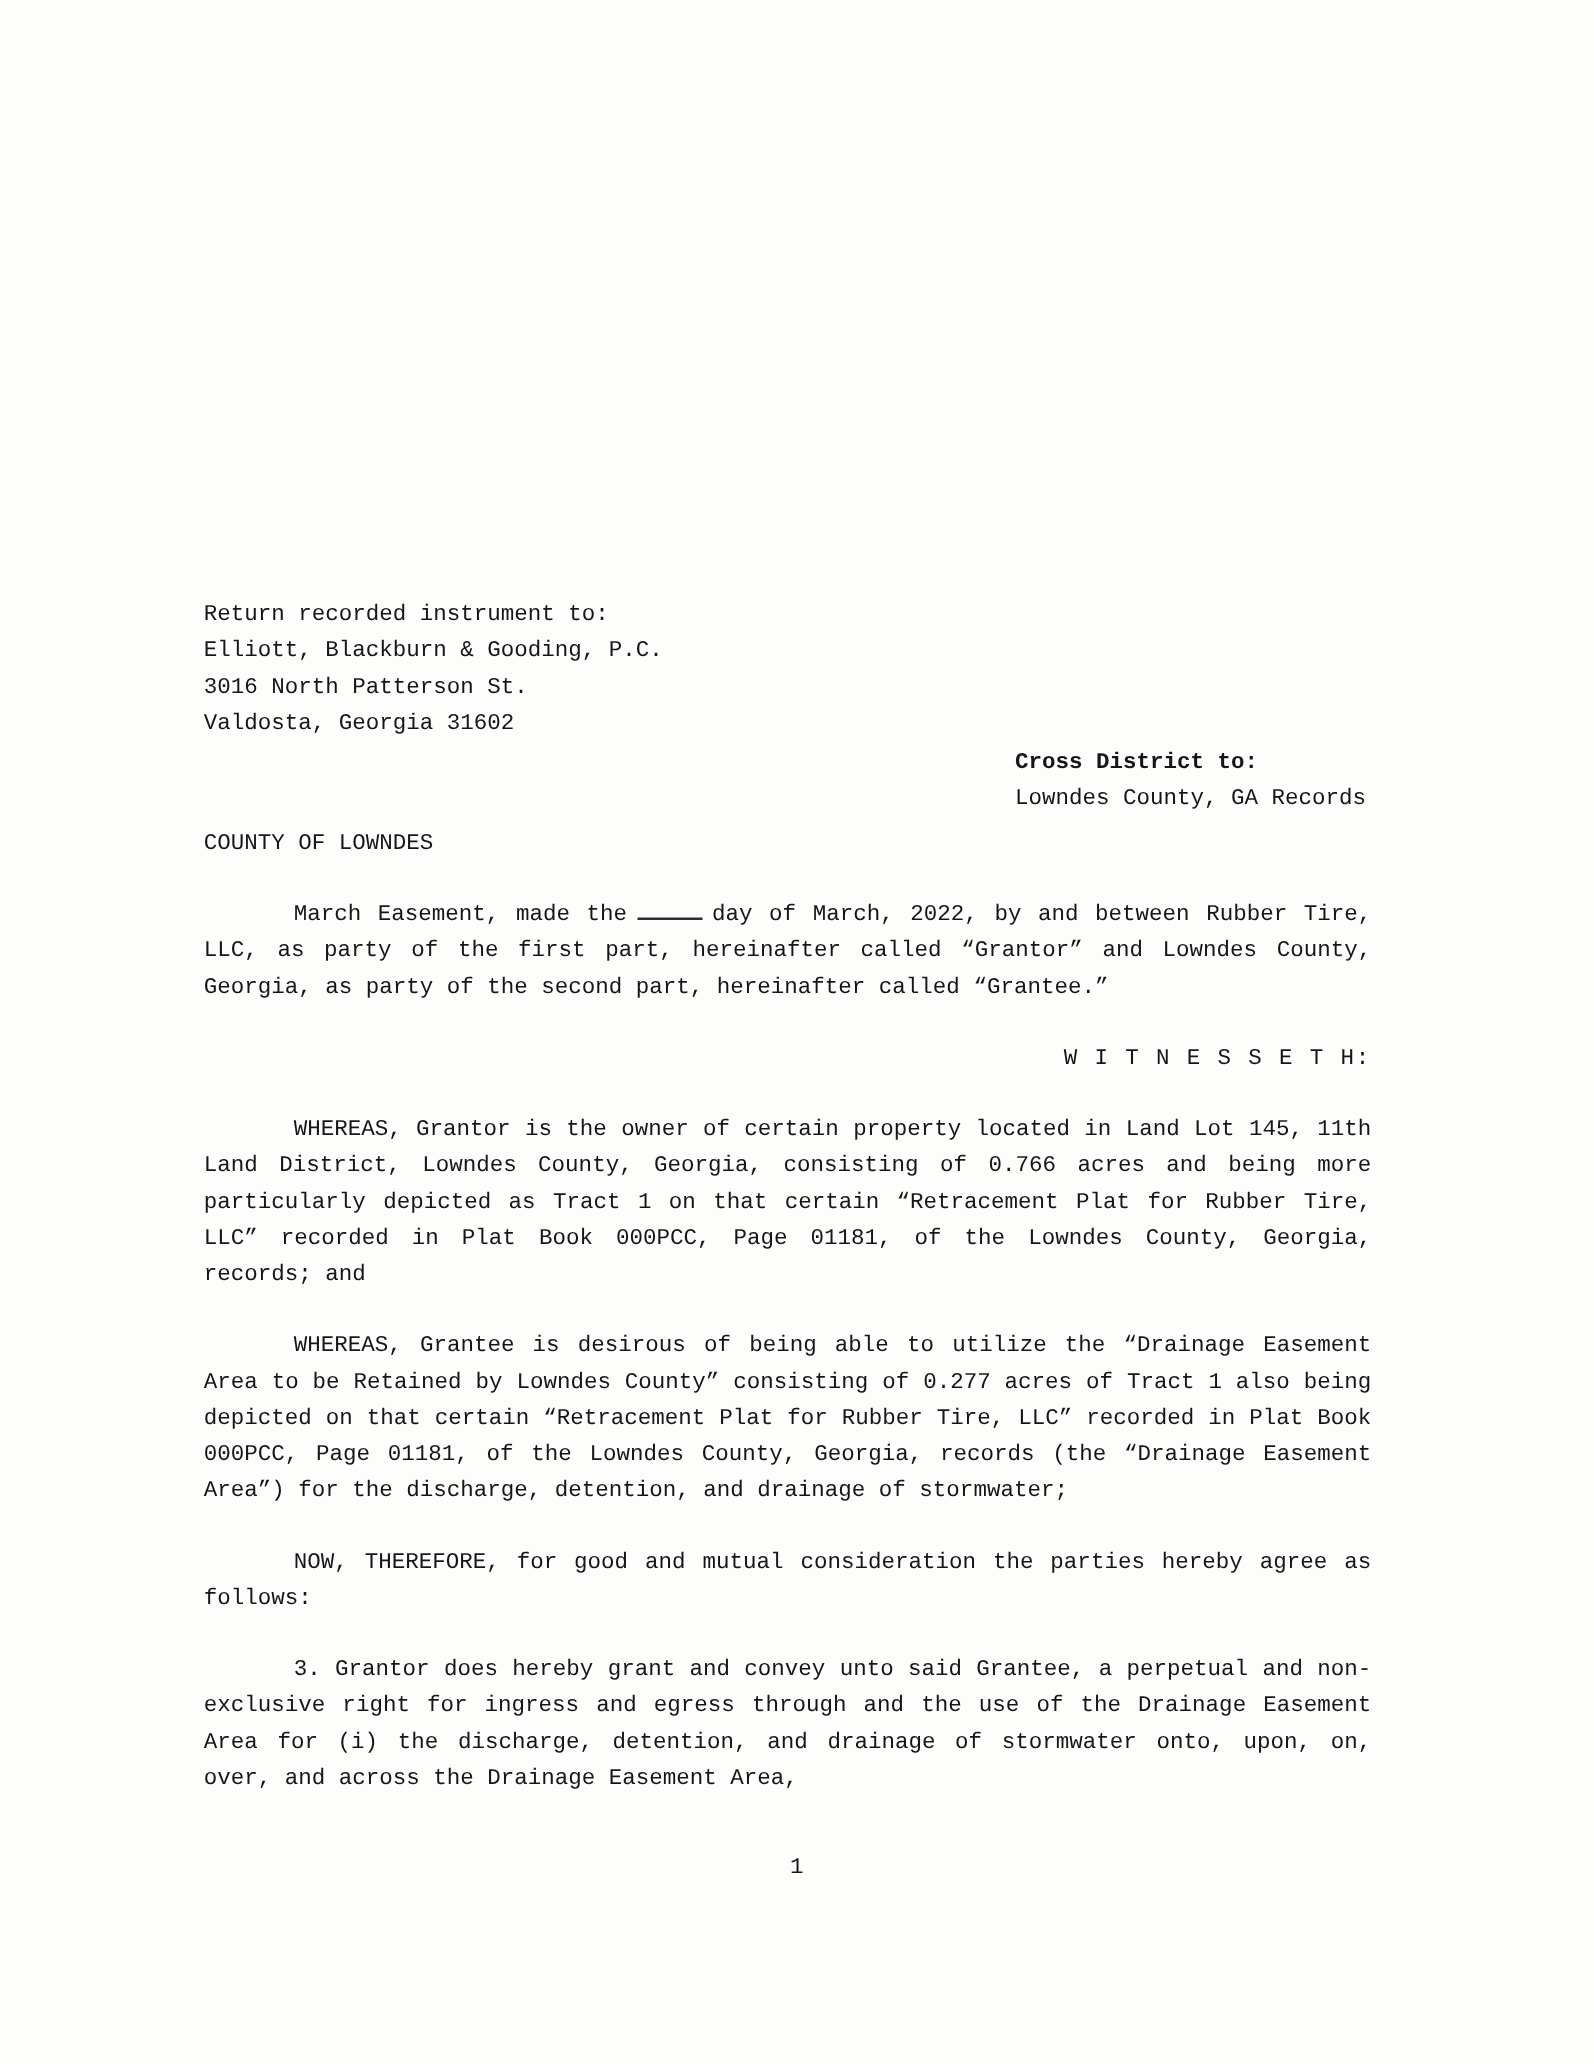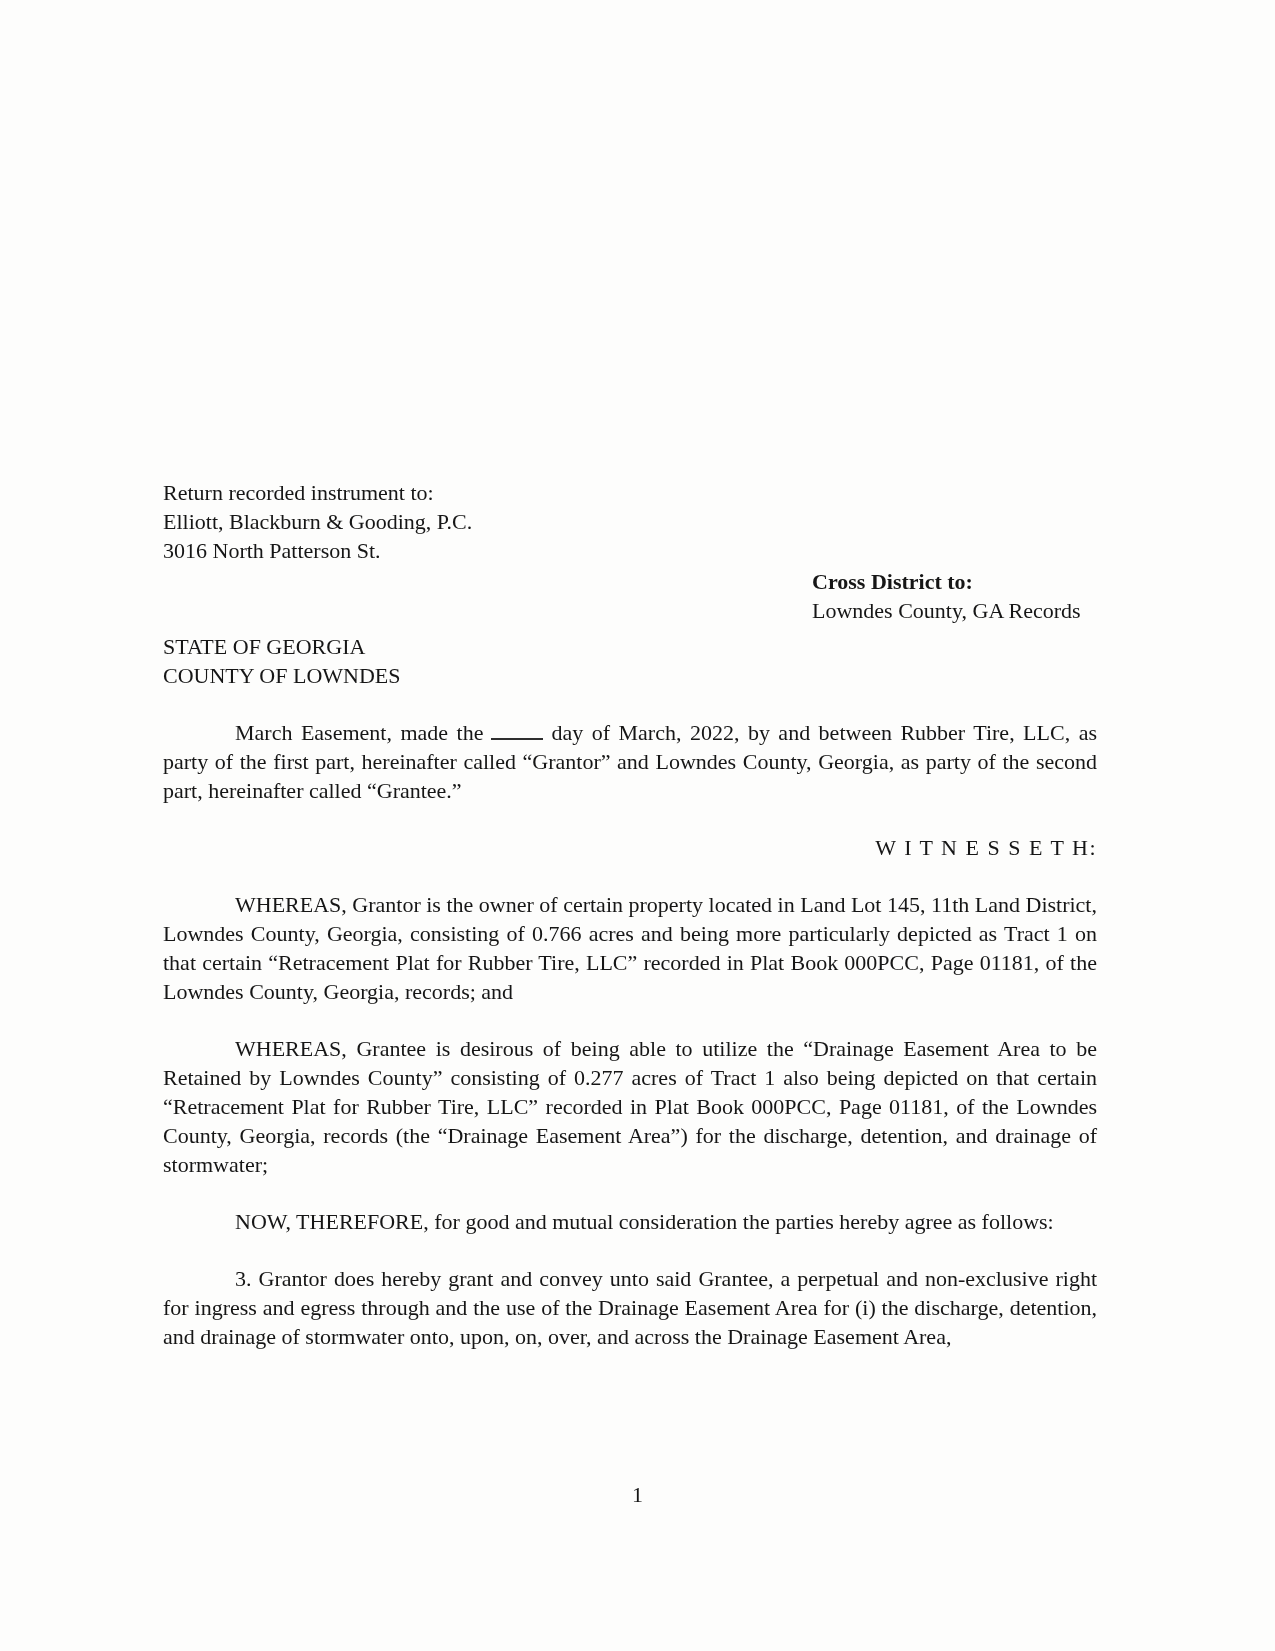--- a/index.html
+++ b/index.html
@@ -5,22 +5,22 @@
   html, body { margin: 0; padding: 0; background: #ffffff; }
   .page {
     position: relative;
     width: 1275px;
     height: 1651px;
     margin: 0 auto;
     background: #fdfdfc;
     box-sizing: border-box;
     padding: 478px 178px 16px 163px;
     color: #161616;
-    font-family: Liberation Serif, serif;
-    font-size: 22px;
+    font-family: Liberation Mono, monospace;
+    font-size: 18px;
     line-height: 29px;
     overflow: hidden;
   }
   .addr-line { white-space: nowrap; }
   .cross-ref {
     width: 285px;
     margin-left: auto;
     margin-top: 2px;
   }
   .cross-ref .bold { font-weight: bold; }
@@ -60,29 +60,29 @@
 </style>
 </head>
 <body>
 
 <div class="page">
 
   <div>
     <div class="addr-line">Return recorded instrument to:</div>
     <div class="addr-line">Elliott, Blackburn &amp; Gooding, P.C.</div>
     <div class="addr-line">3016 North Patterson St.</div>
+    <div class="addr-line">Valdosta, Georgia 31602</div>
   </div>
 
   <div class="cross-ref">
     <div class="bold">Cross District to:</div>
     <div>Lowndes County, GA Records</div>
   </div>
 
   <div class="caption-block">
-    <div>STATE OF GEORGIA</div>
     <div>COUNTY OF LOWNDES</div>
   </div>
 
 
   <p class="body-para indent"><span>March Easement, made the</span><span class="blank blank-date"></span><span>day of March, 2022, by and between Rubber Tire, LLC, as party of the first part, hereinafter called “Grantor” and Lowndes County, Georgia, as party of the second part, hereinafter called “Grantee.”</span></p>
 
   <div class="witnesseth">W I T N E S S E T H:</div>
 
   <p class="body-para indent">WHEREAS, Grantor is the owner of certain property located in Land Lot 145, 11th Land District, Lowndes County, Georgia, consisting of 0.766 acres and being more particularly depicted as Tract 1 on that certain “Retracement Plat for Rubber Tire, LLC” recorded in Plat Book 000PCC, Page 01181, of the Lowndes County, Georgia, records; and</p>
 

